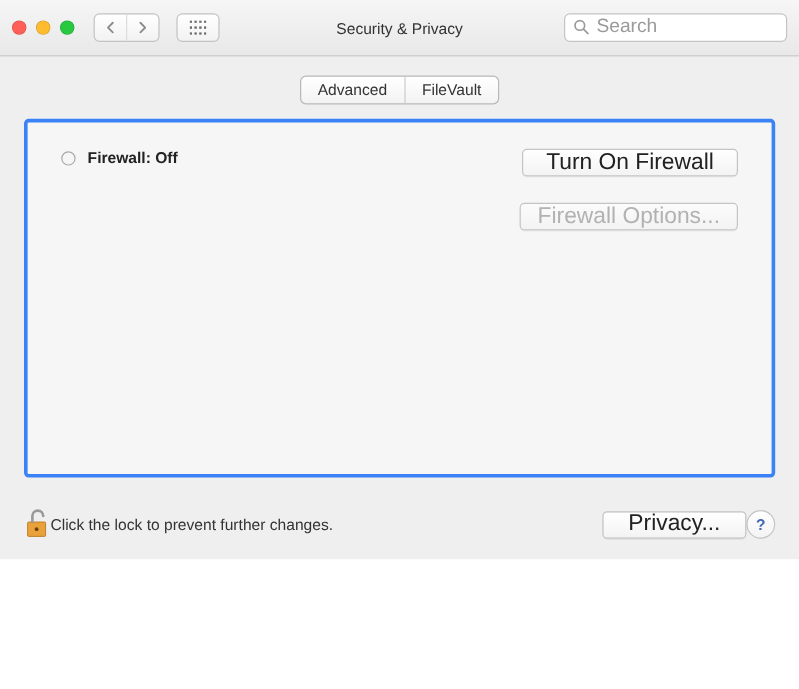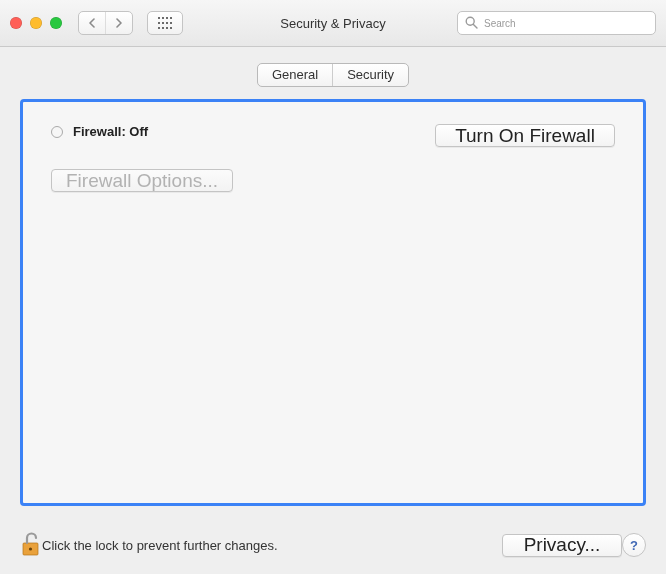--- a/index.html
+++ b/index.html
@@ -9,21 +9,21 @@
     height: 574px;
     font-family: -apple-system, "Helvetica Neue", Helvetica, Arial, sans-serif;
     font-size: 13px;
     color: #222;
     background: #ffffff;
     -webkit-font-smoothing: antialiased;
     overflow: hidden;
   }
   .window {
     width: 666px;
-    height: 574px;
+    height: 466px;
     background: #efefef;
     box-sizing: border-box;
     display: flex;
     flex-direction: column;
   }
 
   
   .titlebar {
     height: 46px;
     background: linear-gradient(#f6f6f6, #e8e8e8);
@@ -87,24 +87,24 @@
     margin-left: auto;
   }
   .search {
     width: 150px;
     height: 22px;
     border: 1px solid #c4c4c4;
     border-radius: 5px;
     background: #ffffff;
     display: flex;
     align-items: center;
-    padding: 0 21px 0 26px;
+    padding: 0 8px 0 26px;
     position: relative;
     color: #9a9a9a;
-    font-size: 10px;
+    font-size: 16px;
     justify-content: flex-start;
   }
   .search svg { position: absolute; left: 7px; top: 4px; }
 
   
   .content {
     flex: 1;
     display: flex;
     flex-direction: column;
     padding: 16px 20px 10px 20px;
@@ -198,20 +198,21 @@
     margin-top: 14px;
     font-size: 13px;
     color: #333;
     max-width: 510px;
     line-height: 1.35;
   }
 
   .options-row {
     margin-top: 22px;
     display: flex;
+    justify-content: flex-end;
   }
 
   
   .footer {
     height: 58px;
     display: flex;
     align-items: center;
     padding: 0 20px;
     gap: 0;
     box-sizing: border-box;
@@ -284,22 +285,22 @@
           <line x1="8.2" y1="8.2" x2="12" y2="12" stroke="#9a9a9a" stroke-width="1.4" stroke-linecap="round"></line>
         </svg>
         <span>Search</span>
       </div>
     </div>
   </div>
 
   <div class="content">
 
     <div class="segmented">
-      <div class="seg"><span>General</span></div>
-      <div class="seg"><span>Security</span></div>
+      <div class="seg"><span>Advanced</span></div>
+      <div class="seg"><span>FileVault</span></div>
     </div>
 
     <div class="pane">
 
       <div class="status-row">
         <div class="status-left">
           <div class="status-dot"></div>
           <div class="status-title">Firewall: Off</div>
         </div>
         <div class="mac-btn">

